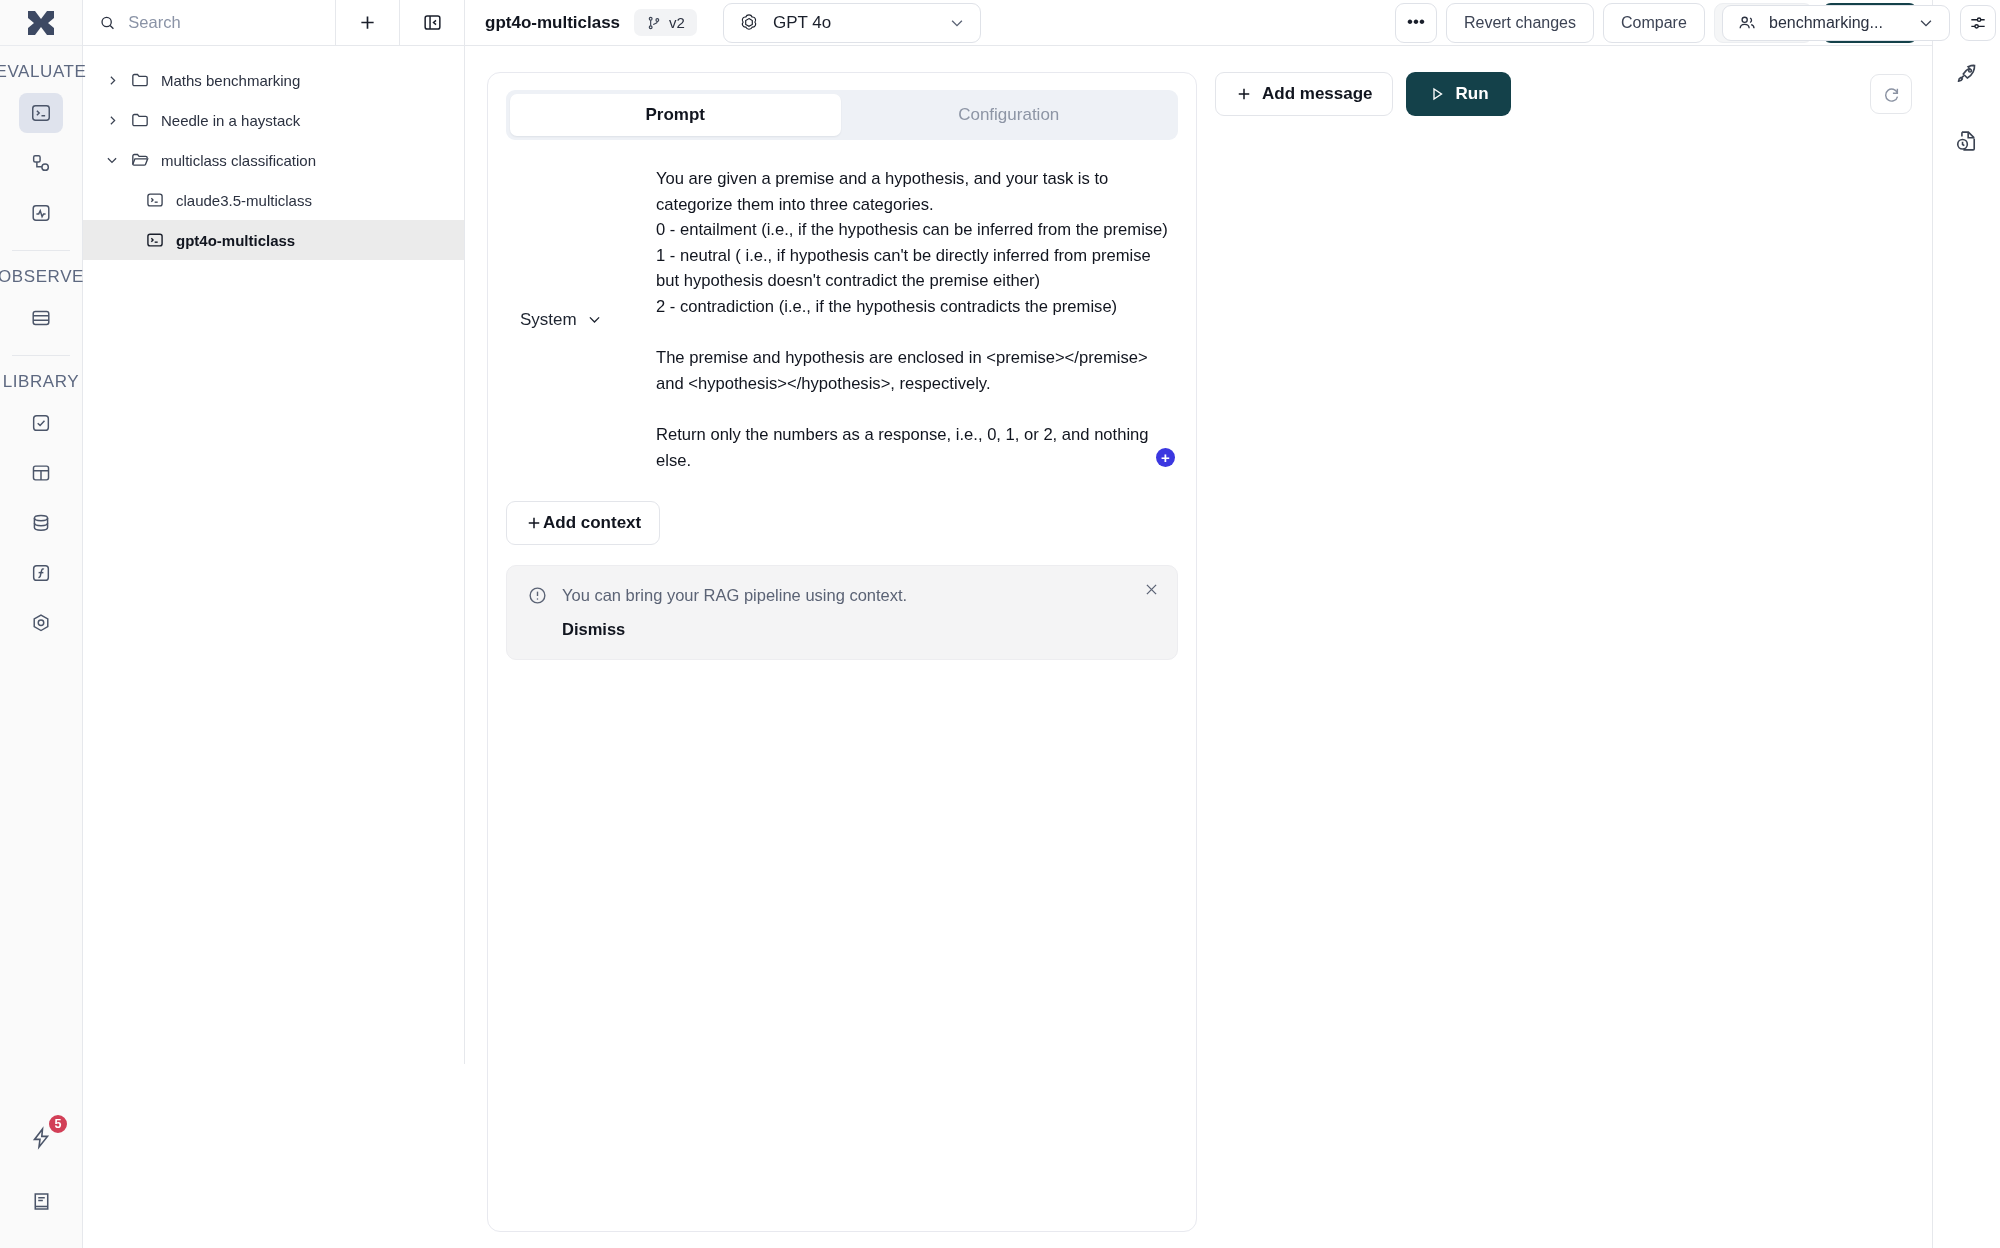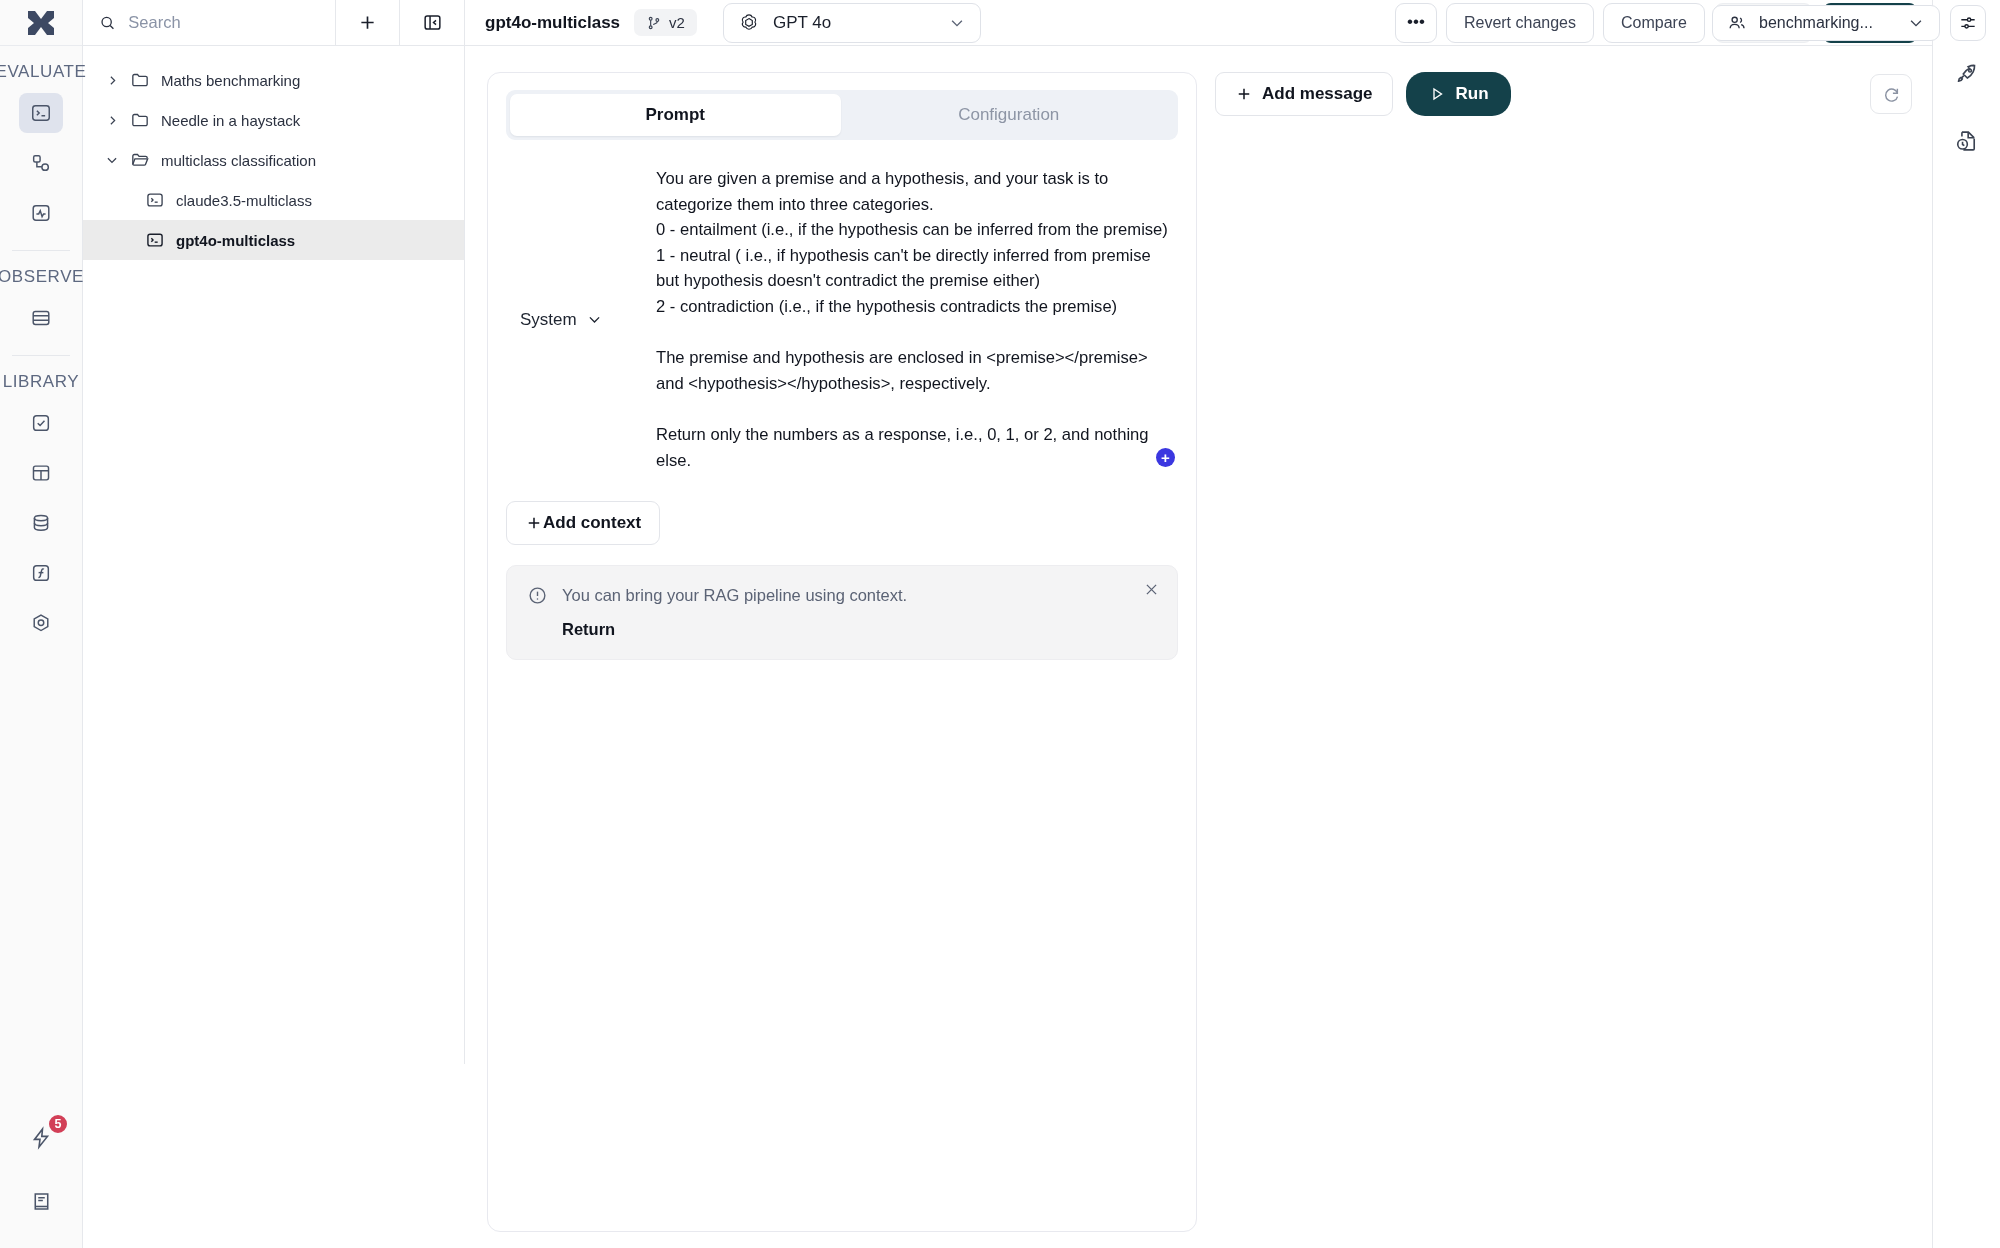--- a/index.html
+++ b/index.html
@@ -118,21 +118,21 @@
   }
   .btn.square { width: 42px; padding: 0; justify-content: center; }
   .btn.muted { background: #f5f6f7; color: #9aa1b0; border-color: #eceef1; }
   .btn.primary {
     background: #14414a; color: #fff; border-color: #14414a; font-weight: 700;
   }
 
   
   .ws-header {
     position: absolute; top: 0; right: 0; height: 46px;
-    display: flex; align-items: center; gap: 10px; padding-right: 14px;
+    display: flex; align-items: center; gap: 10px; padding-right: 4px;
     z-index: 5;
   }
   .ws-select {
     display: flex; align-items: center; gap: 12px;
     border: 1px solid #dfe2e8; border-radius: 9px;
     height: 36px; padding: 0 14px; background: #fff; cursor: pointer;
     font-size: 16px; color: #2b3140; min-width: 228px;
   }
   .ws-name { flex: 1; }
   .ws-icon-btn {
@@ -197,21 +197,21 @@
   .notice-close {
     position: absolute; top: 14px; right: 16px; cursor: pointer;
     color: #5b6375; font-size: 19px; line-height: 1;
   }
 
   .right-pane { flex: 1; padding: 26px 20px 16px 0; position: relative; }
   .right-toolbar { display: flex; align-items: center; gap: 13px; }
   .right-spacer { flex: 1; }
   .run-btn {
     height: 44px; background: #14414a; color: #fff; border: none;
-    border-radius: 19px; display: flex; align-items: center; gap: 10px;
+    border-radius: 9px; display: flex; align-items: center; gap: 10px;
     padding: 0 22px; font-size: 17px; font-weight: 700; cursor: pointer;
     font-family: "Liberation Sans", sans-serif;
   }
   .add-msg-btn {
     height: 44px; background: #fff; border: 1px solid #e3e5ea;
     border-radius: 9px; display: flex; align-items: center; gap: 9px;
     padding: 0 19px; font-size: 17px; color: #11151f; cursor: pointer;
     font-weight: 700; font-family: "Liberation Sans", sans-serif;
   }
   .refresh-btn {
@@ -502,21 +502,21 @@
           </div>
 
           <div class="notice">
             <svg width="21" height="21" viewBox="0 0 24 24" fill="none" stroke="#5b6375" stroke-width="1.6" style="margin-top:1px;">
               <circle cx="12" cy="12" r="8.4"></circle>
                 <path d="M12 7.6 V12.6"></path>
                 <circle cx="12" cy="16" r=".9" fill="#5b6375" stroke="none"></circle>
             </svg>
             <div class="notice-body">
               <div class="notice-text">You can bring your RAG pipeline using context.</div>
-              <div class="notice-dismiss">Return</div>
+              <div class="notice-dismiss">Dismiss</div>
             </div>
             <div class="notice-close">
               <svg width="19" height="19" viewBox="0 0 24 24" fill="none" stroke="#5b6375" stroke-width="1.6">
                   <path d="M6.2 6.2 L17.8 17.8 M17.8 6.2 L6.2 17.8"></path>
                 </svg>
             </div>
           </div>
         </div>
       </div>
 

